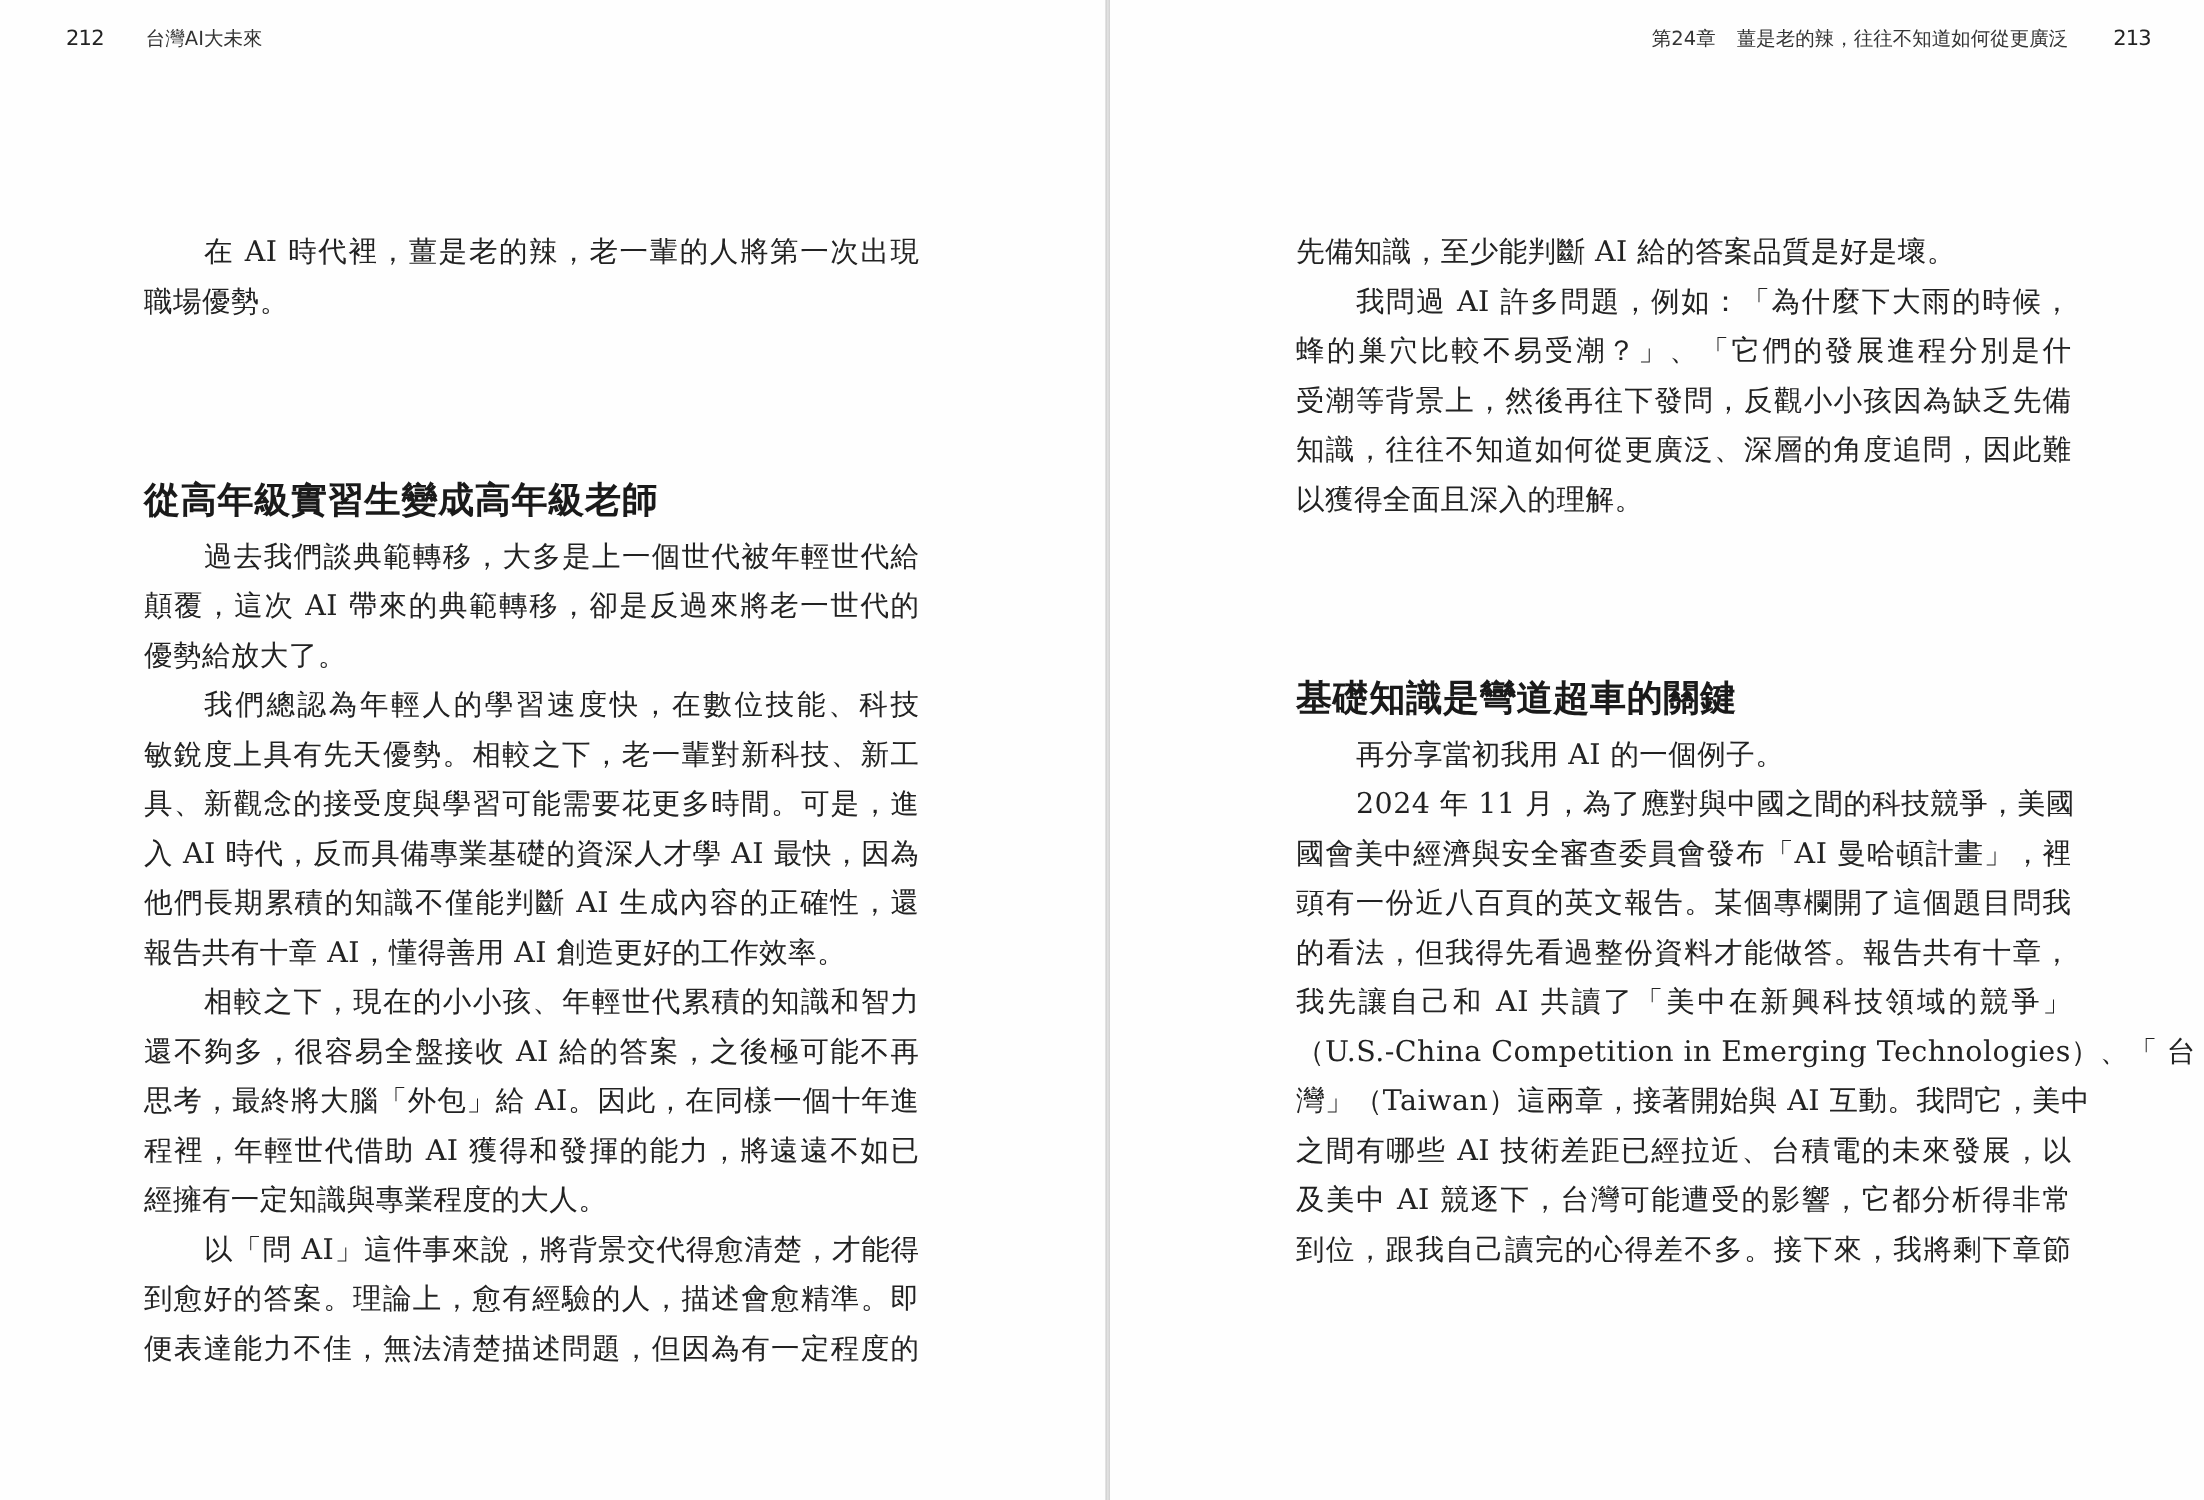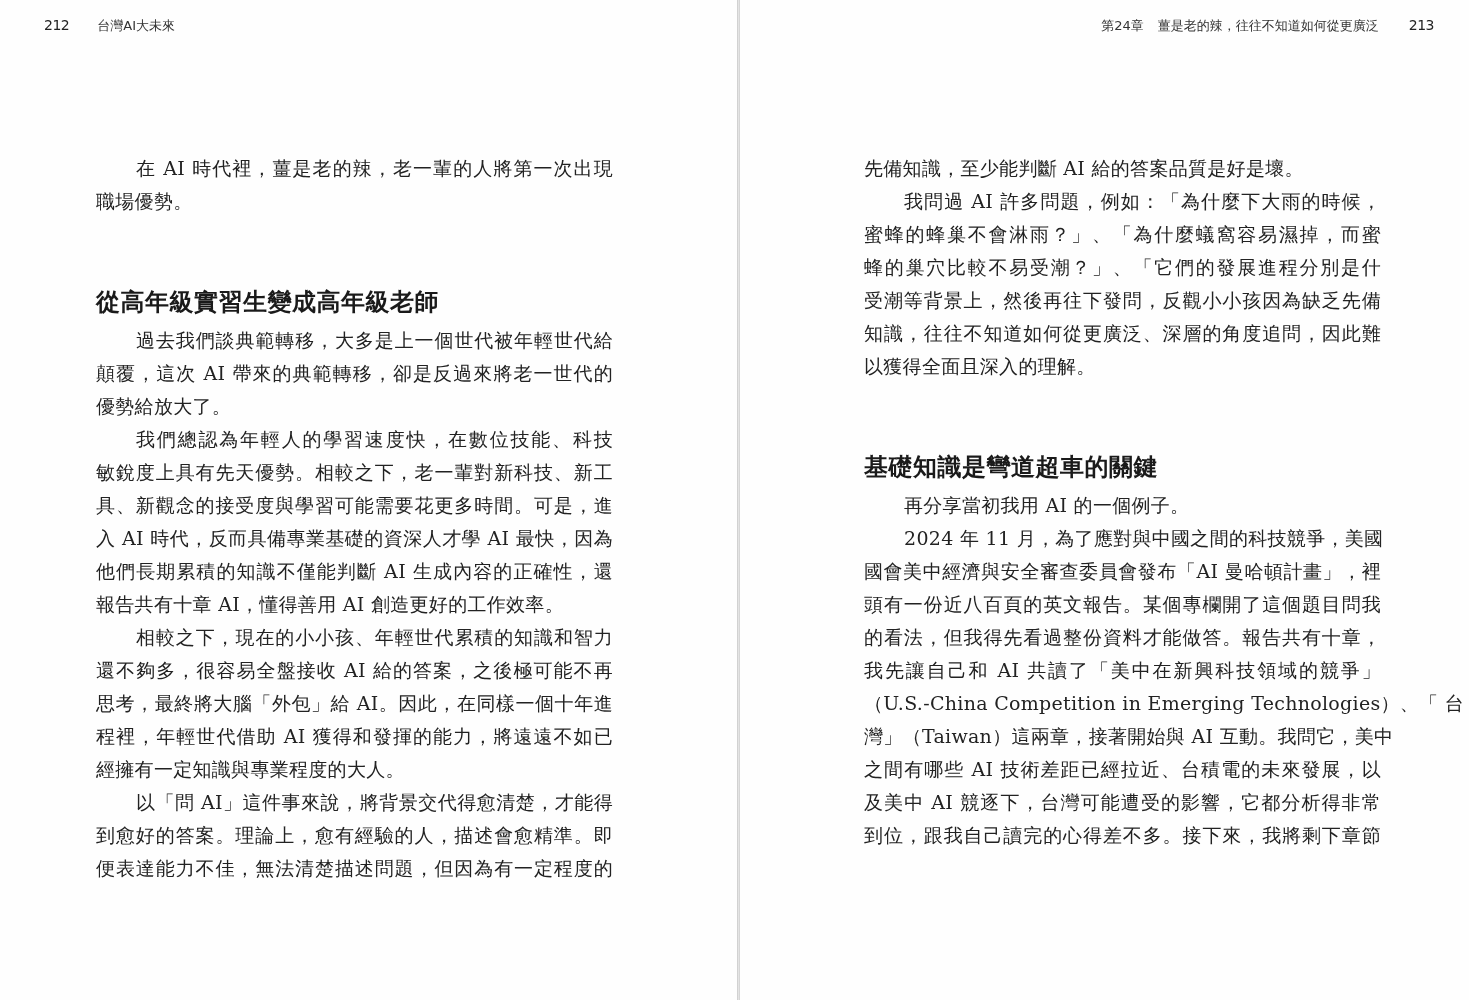--- a/index.html
+++ b/index.html
@@ -39,20 +39,21 @@
     letter-spacing: 0.3px;
   }
   .line.last { text-align-last: left; }
   .line.indent { padding-left: 40px; }
   .heading {
     display: block;
     font-family: "DejaVu Sans", "Liberation Sans", sans-serif;
     font-weight: bold; font-size: 24px; color: #1a1a1a;
     height: 40px; line-height: 40px; letter-spacing: 0.5px;
     white-space: nowrap;
+    margin-top: 31px;
   }
   .spacer { display: block; }
 </style>
 </head>
 <body>
 
 <div class="page page-left">
   <div class="running-head rh-left">
     <span class="folio">212</span><span>台灣AI大未來</span>
   </div>
@@ -107,21 +108,20 @@
   </div>
 
   <div class="column col-right">
 
     <div>
       <span class="line last">先備知識，至少能判斷 AI 給的答案品質是好是壞。</span>
     </div>
 
     <div>
       <span class="line indent">我問過 AI 許多問題，例如：「為什麼下大雨的時候，</span>
-      <span class="line">蜜蜂的蜂巢不會淋雨？」、「為什麼蟻窩容易濕掉，而蜜</span>
       <span class="line">蜂的巢穴比較不易受潮？」、「它們的發展進程分別是什</span>
       <span class="line">受潮等背景上，然後再往下發問，反觀小小孩因為缺乏先備</span>
       <span class="line">知識，往往不知道如何從更廣泛、深層的角度追問，因此難</span>
       <span class="line last">以獲得全面且深入的理解。</span>
     </div>
     <span class="spacer" style="height:64px"></span>
 
     <span class="heading">基礎知識是彎道超車的關鍵</span>
     <span class="spacer" style="height:2px"></span>
 

